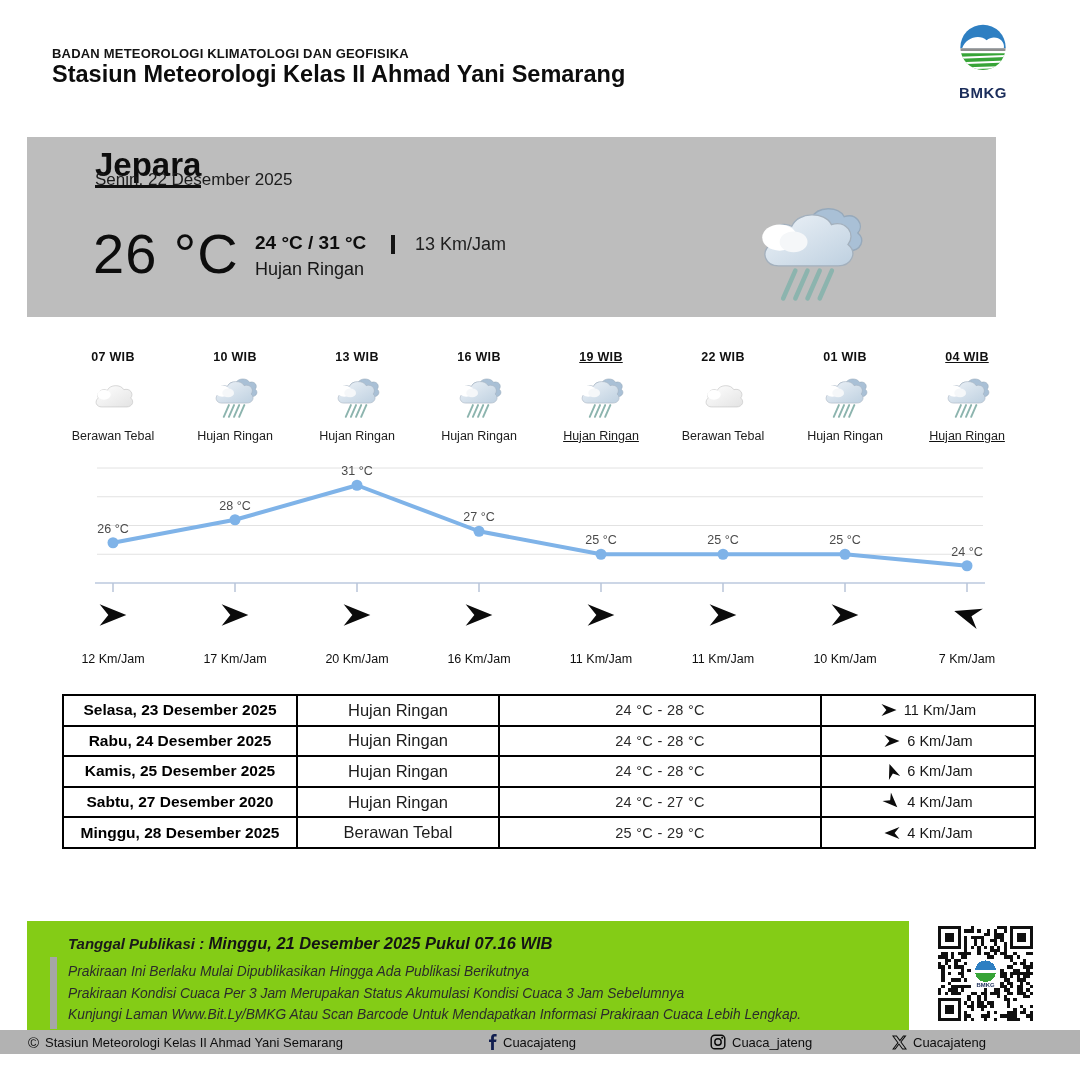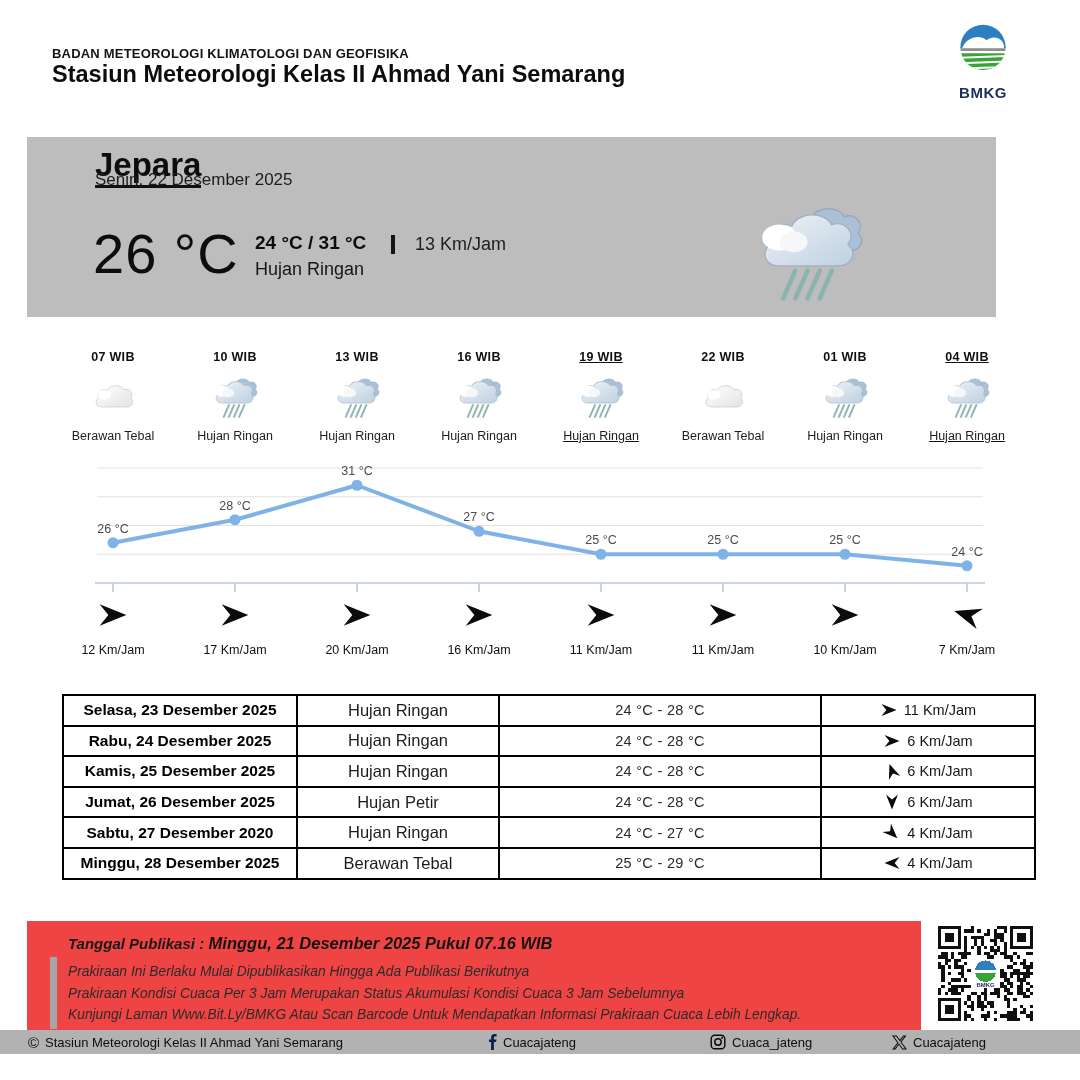--- a/index.html
+++ b/index.html
@@ -30,34 +30,34 @@
   .hour-time{font-size:12.5px;font-weight:700;letter-spacing:.3px;color:#101010;}
   .hour-icon{height:58px;margin-top:4px;display:flex;align-items:center;justify-content:center;}
   .hour-cond{font-size:12.5px;color:#1c1c1c;margin-top:3px;}
 
   
   #chart-wrap{left:0;top:455px;width:1080px;height:145px;}
 
   
   .wind-cell{position:absolute;top:599px;width:124px;text-align:center;}
   .wind-cell svg{display:inline-block;}
-  .wind-label{font-size:12.5px;color:#101010;margin-top:8px;}
+  .wind-label{font-size:12.5px;color:#101010;margin-top:17px;}
 
   
   #daily-table{position:absolute;left:62px;top:694px;width:964px;border-collapse:collapse;
                border:2.5px solid #000;table-layout:fixed;}
   #daily-table td{border:2px solid #000;height:28.6px;text-align:center;padding:0;vertical-align:middle;}
   .c-date{width:232px;font-weight:700;font-size:15.5px;color:#000;}
   .c-cond{width:200px;font-size:16.5px;color:#1c1c1c;}
   .c-temp{width:320px;font-size:14.5px;color:#2a2a2a;letter-spacing:.3px;}
   .c-wind{width:212px;font-size:14.5px;color:#161616;}
   .cell-inner{display:flex;align-items:center;justify-content:center;gap:6px;}
 
   
-  .footer-band{left:27px;top:921px;width:882px;height:109px;background:#ef4444;padding-left:12px;}
+  .footer-band{left:27px;top:921px;width:882px;height:109px;background:#84cc16;}
   .pub-line{left:41px;top:13px;font-style:italic;}
   .pub-label{font-size:15px;font-weight:700;color:#1a1a1a;}
   .pub-value{font-size:16.5px;font-weight:700;color:#141414;}
   .fbar{left:23px;top:36px;width:7px;height:72px;background:#a6a6a6;}
   .fnotes{left:41px;top:40px;font-style:italic;font-size:13.8px;line-height:21.5px;color:#2b2b2b;}
   .qrbox{left:895px;top:3px;width:126px;height:103px;background:#ffffff;
          display:flex;align-items:center;justify-content:center;}
 
   
   .social{left:0;top:1030px;width:1080px;height:24px;background:#b2b2b2;}
@@ -392,33 +392,20 @@
             </span>
           </td>
         </tr>
         <tr>
           <td class="c-date">Kamis, 25 Desember 2025</td>
     <td class="c-cond">Hujan Ringan</td>
     <td class="c-temp">24 °C - 28 °C</td>
     <td class="c-wind">
             <span class="cell-inner">
               <svg width="18" height="18" viewBox="0 0 24 24" style="transform:rotate(-110deg)">
-                <polygon points="2,4 22,12 2,20 8.5,12" fill="#0b0b0b"></polygon>
-              </svg>
-              <span>6 Km/Jam</span>
-            </span>
-          </td>
-        </tr>
-        <tr>
-          <td class="c-date">Jumat, 26 Desember 2025</td>
-    <td class="c-cond">Hujan Petir</td>
-    <td class="c-temp">24 °C - 28 °C</td>
-    <td class="c-wind">
-            <span class="cell-inner">
-              <svg width="18" height="18" viewBox="0 0 24 24" style="transform:rotate(90deg)">
                 <polygon points="2,4 22,12 2,20 8.5,12" fill="#0b0b0b"></polygon>
               </svg>
               <span>6 Km/Jam</span>
             </span>
           </td>
         </tr>
         <tr>
           <td class="c-date">Sabtu, 27 Desember 2020</td>
     <td class="c-cond">Hujan Ringan</td>
     <td class="c-temp">24 °C - 27 °C</td>

